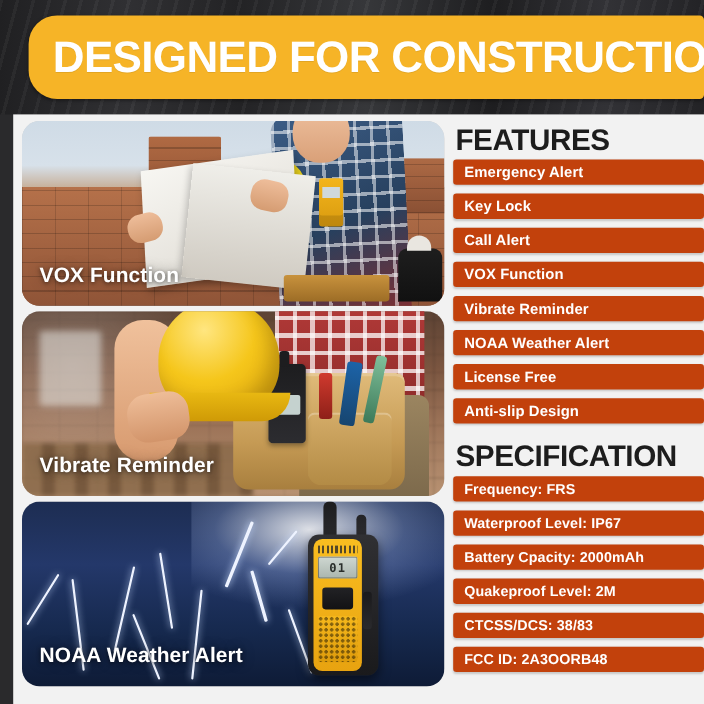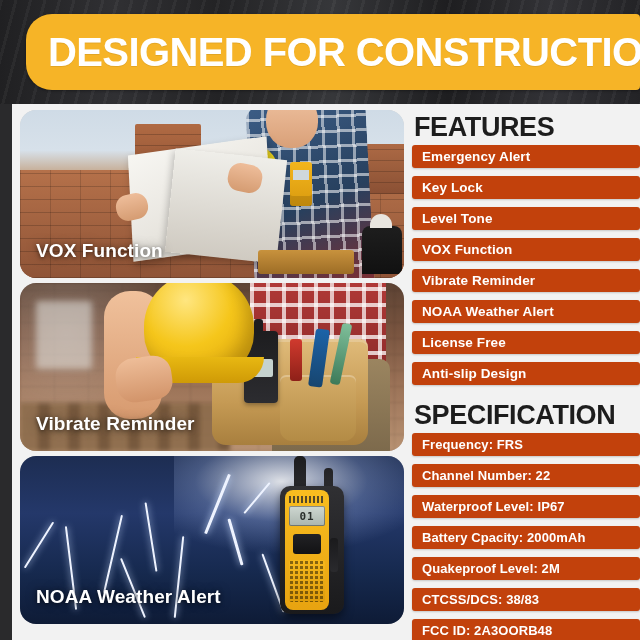--- a/index.html
+++ b/index.html
@@ -395,21 +395,21 @@
       <div class="t-features">
         <div class="section-title">FEATURES</div>
 
         <div class="bar">
             <span>Emergency Alert</span>
           </div>
         <div class="bar">
             <span>Key Lock</span>
           </div>
         <div class="bar">
-            <span>Level Tone</span>
+            <span>Call Alert</span>
           </div>
         <div class="bar">
             <span>VOX Function</span>
           </div>
         <div class="bar">
             <span>Vibrate Reminder</span>
           </div>
         <div class="bar">
             <span>NOAA Weather Alert</span>
           </div>
@@ -421,23 +421,20 @@
           </div>
       </div>
 
       <div class="t-spec">
         <div class="section-title">SPECIFICATION</div>
 
         <div class="bar spec">
             <span>Frequency: FRS</span>
           </div>
         <div class="bar spec">
-            <span>Channel Number: 22</span>
-          </div>
-        <div class="bar spec">
             <span>Waterproof Level: IP67</span>
           </div>
         <div class="bar spec">
             <span>Battery Cpacity: 2000mAh</span>
           </div>
         <div class="bar spec">
             <span>Quakeproof Level: 2M</span>
           </div>
         <div class="bar spec">
             <span>CTCSS/DCS: 38/83</span>

